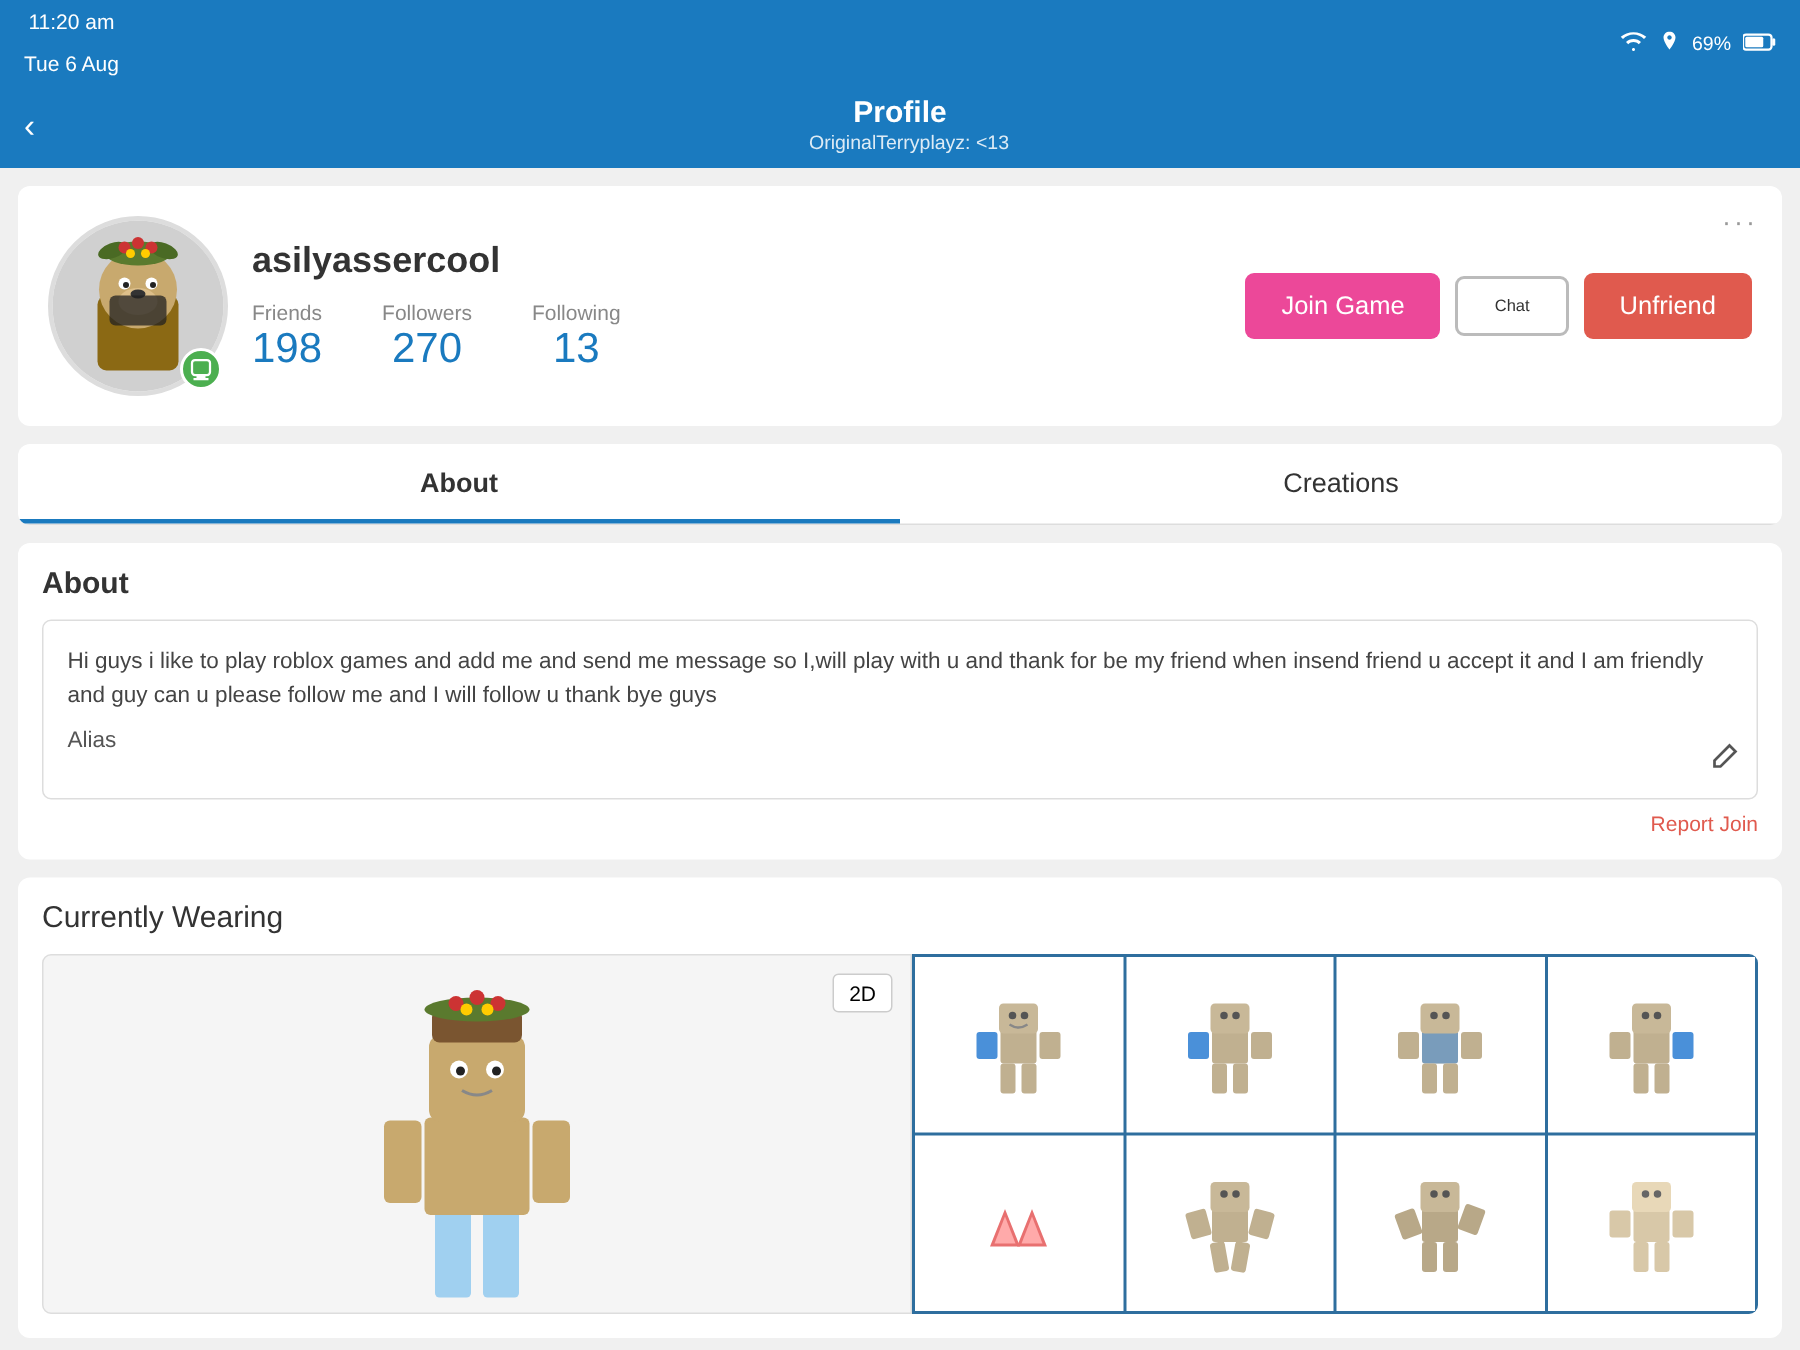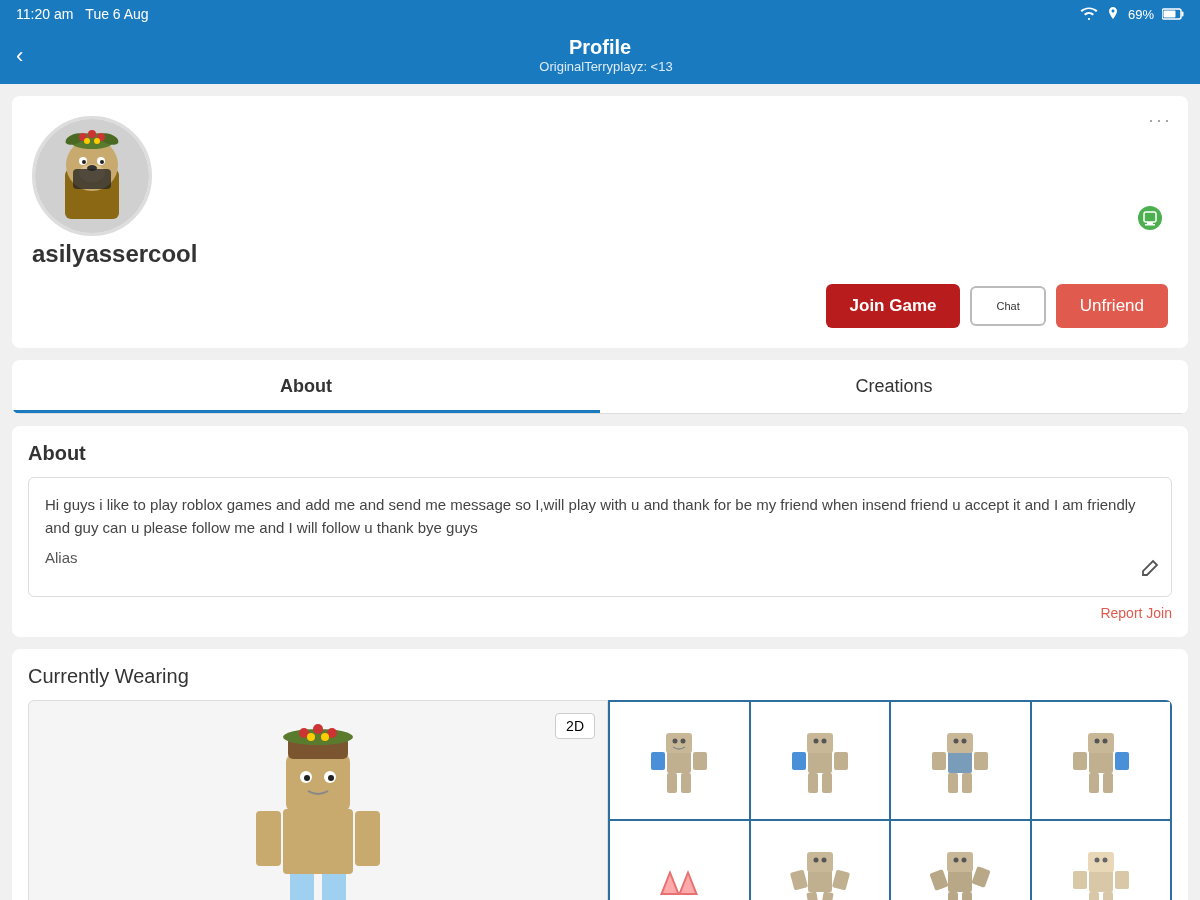--- a/index.html
+++ b/index.html
@@ -9,21 +9,21 @@
     .status-bar {
       background: #1a7abf;
       color: white;
       display: flex;
       justify-content: space-between;
       align-items: center;
       padding: 6px 16px;
       font-size: 14px;
       font-weight: 500;
     }
-    .status-bar-left { display: flex; gap: 12px; align-items: center; }
+    .status-bar-left { display: flex; gap: 12px; align-items: center; flex-direction: column; }
     .status-bar-right { display: flex; gap: 8px; align-items: center; font-size: 13px; text-align: center; }
 
     
     .header {
       background: #1a7abf;
       color: white;
       text-align: center;
       padding: 8px 0 10px;
       position: relative;
     }
@@ -43,21 +43,21 @@
     .main { background: #f0f0f0; padding: 12px; }
 
     
     .profile-card {
       background: white;
       border-radius: 8px;
       padding: 20px;
       margin-bottom: 12px;
       position: relative;
     }
-    .profile-card-inner { display: flex; gap: 4px; flex-direction: column; }
+    .profile-card-inner { display: flex; align-items: center; gap: 16px; }
     .avatar-container { position: relative; flex-shrink: 0; }
     .avatar-circle {
       width: 120px; height: 120px;
       border-radius: 50%;
       background: #e8e8e8;
       border: 3px solid #ddd;
       overflow: hidden;
       display: flex; align-items: center; justify-content: center;
     }
     .avatar-badge {
@@ -77,28 +77,28 @@
     .stat-item { text-align: center; }
     .stat-label { font-size: 14px; color: #888; }
     .stat-value { font-size: 28px; color: #1a7abf; font-weight: 400; }
     .profile-actions {
       display: flex;
       gap: 10px;
       align-items: center;
       margin-left: auto;
     }
     .btn-join {
-      background: #b91c1c;
+      background: #ec4899;
       color: white;
       border: none;
       border-radius: 6px;
       padding: 12px 24px;
       font-size: 17px;
       cursor: pointer;
-      font-weight: 700;
+      font-weight: 400;
     }
     .btn-chat {
       background: white;
       color: #333;
       border: 2px solid #bbb;
       border-radius: 6px;
       padding: 12px 24px;
       font-size: 11px;
       cursor: pointer;
       font-weight: 400;
@@ -303,20 +303,34 @@
           <svg width="16" height="16" viewBox="0 0 16 16" fill="white">
             <rect x="2" y="2" width="12" height="10" rx="2" stroke="white" stroke-width="1.5" fill="none"></rect>
             <rect x="5" y="12" width="6" height="2" fill="white"></rect>
             <rect x="3" y="14" width="10" height="1.5" fill="white"></rect>
           </svg>
         </div>
       </div>
 
       <div class="profile-info">
         <div class="username">asilyassercool</div>
+        <div class="stats-row">
+          <div class="stat-item">
+            <div class="stat-label">Friends</div>
+            <div class="stat-value">198</div>
+          </div>
+          <div class="stat-item">
+            <div class="stat-label">Followers</div>
+            <div class="stat-value">270</div>
+          </div>
+          <div class="stat-item">
+            <div class="stat-label">Following</div>
+            <div class="stat-value">13</div>
+          </div>
+        </div>
       </div>
 
       <div class="profile-actions">
         <button class="btn-join">Join Game</button>
         <button class="btn-chat">Chat</button>
         <button class="btn-unfriend">Unfriend</button>
       </div>
 
     </div>
   </div>

